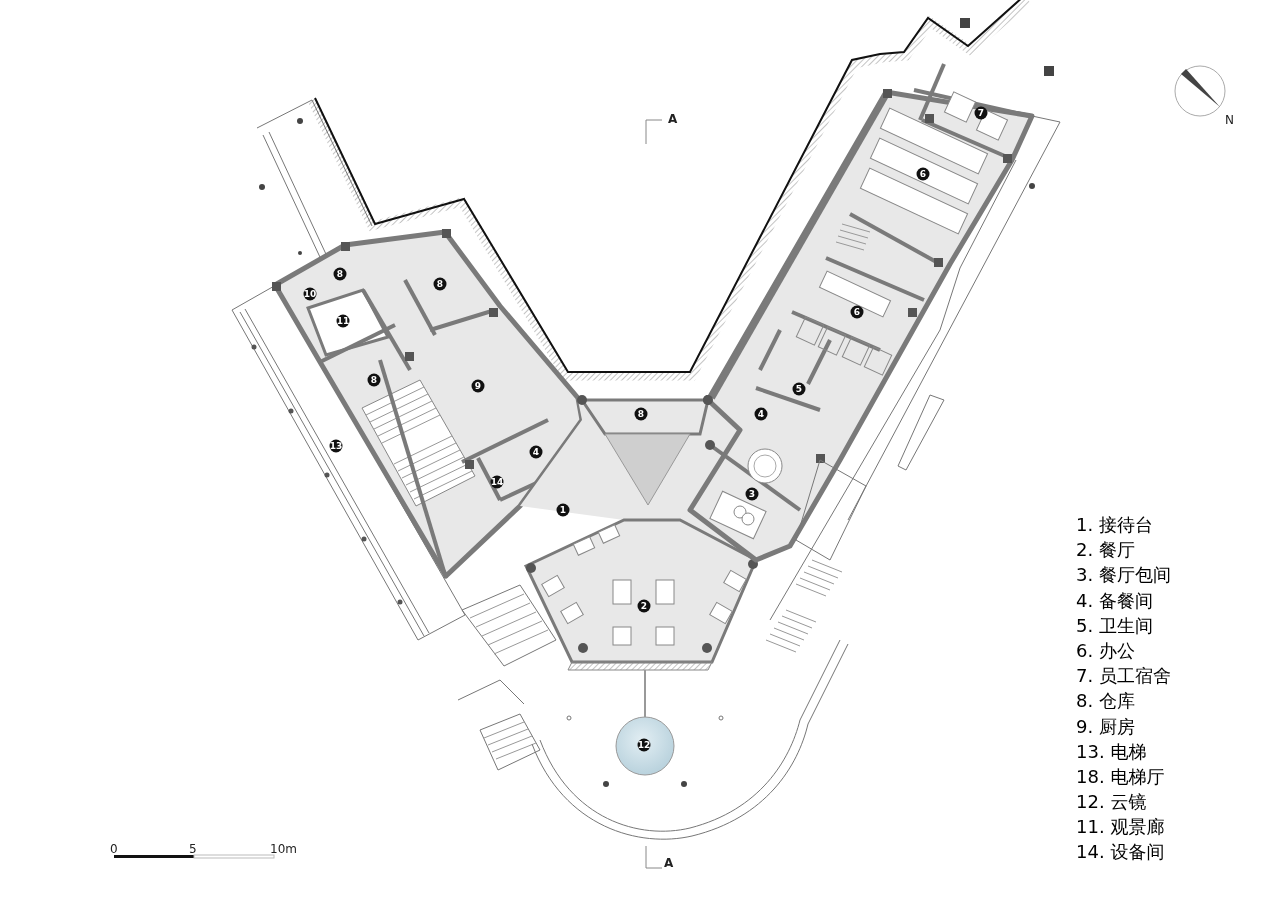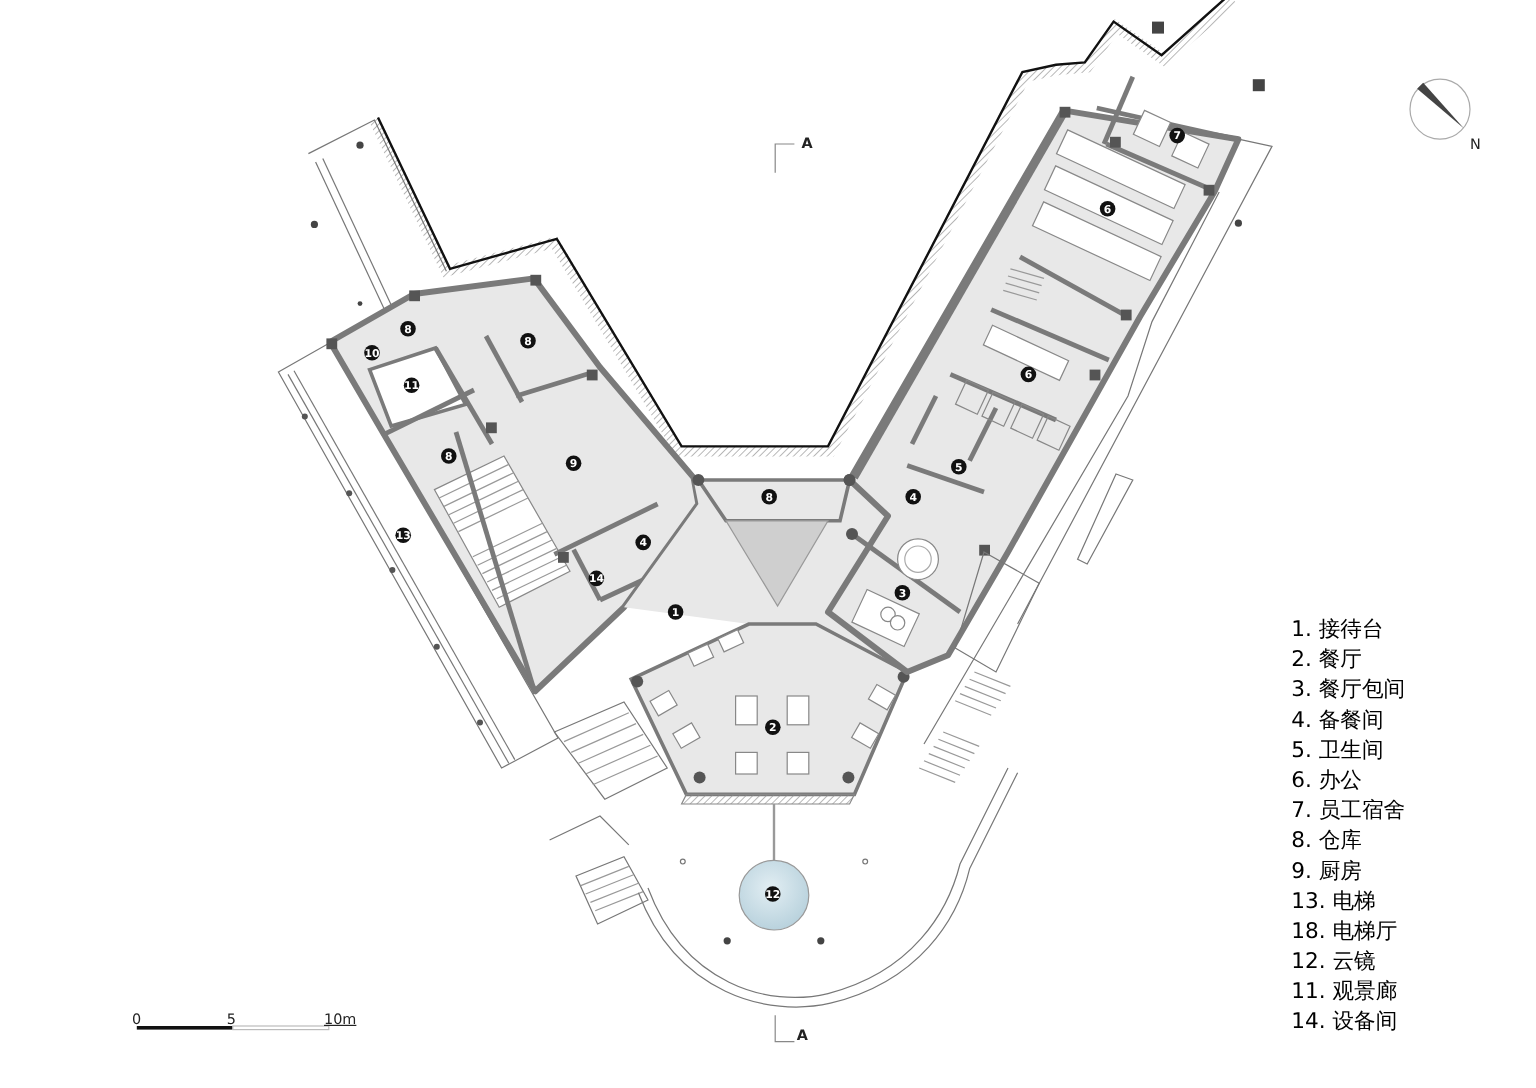--- a/index.html
+++ b/index.html
@@ -360,18 +360,18 @@
   <li><span class="num">9.</span> <span>厨房</span></li>
   <li><span class="num">13.</span> <span>电梯</span></li>
   <li><span class="num">18.</span> <span>电梯厅</span></li>
   <li><span class="num">12.</span> <span>云镜</span></li>
   <li><span class="num">11.</span> <span>观景廊</span></li>
   <li><span class="num">14.</span> <span>设备间</span></li>
 </ul>
 
 <span class="scale-label" style="left:110px; top:842px;">0</span>
 <span class="scale-label" style="left:189px; top:842px;">5</span>
-<span class="scale-label" style="left:270px; top:842px;text-decoration:underline;">10m</span>
+<span class="scale-label" style="left:270px; top:842px;">10m</span>
 
 <span class="section-label" style="left:668px; top:112px;">A</span>
 <span class="section-label" style="left:664px; top:856px;">A</span>
 
 <span class="north-label">N</span>
 
 </body></html>

